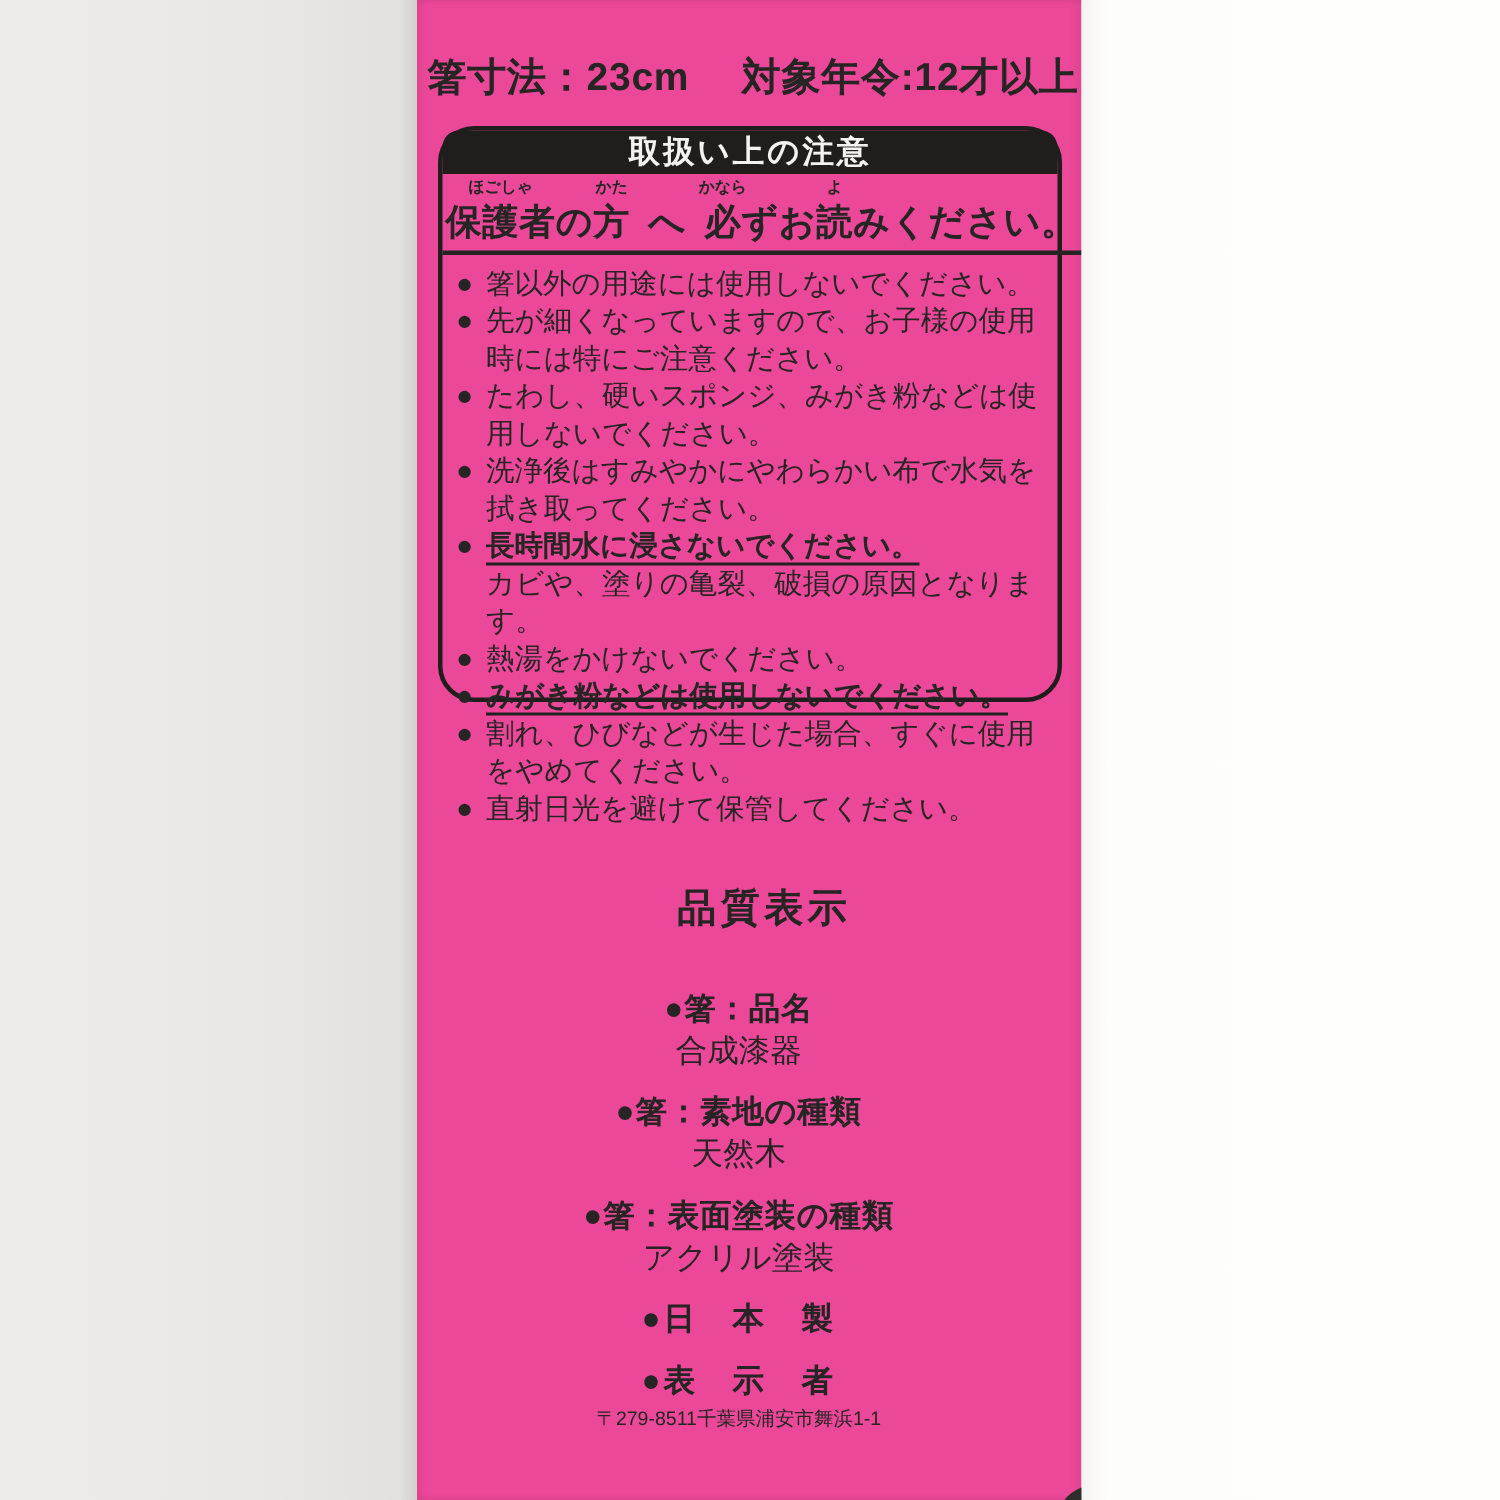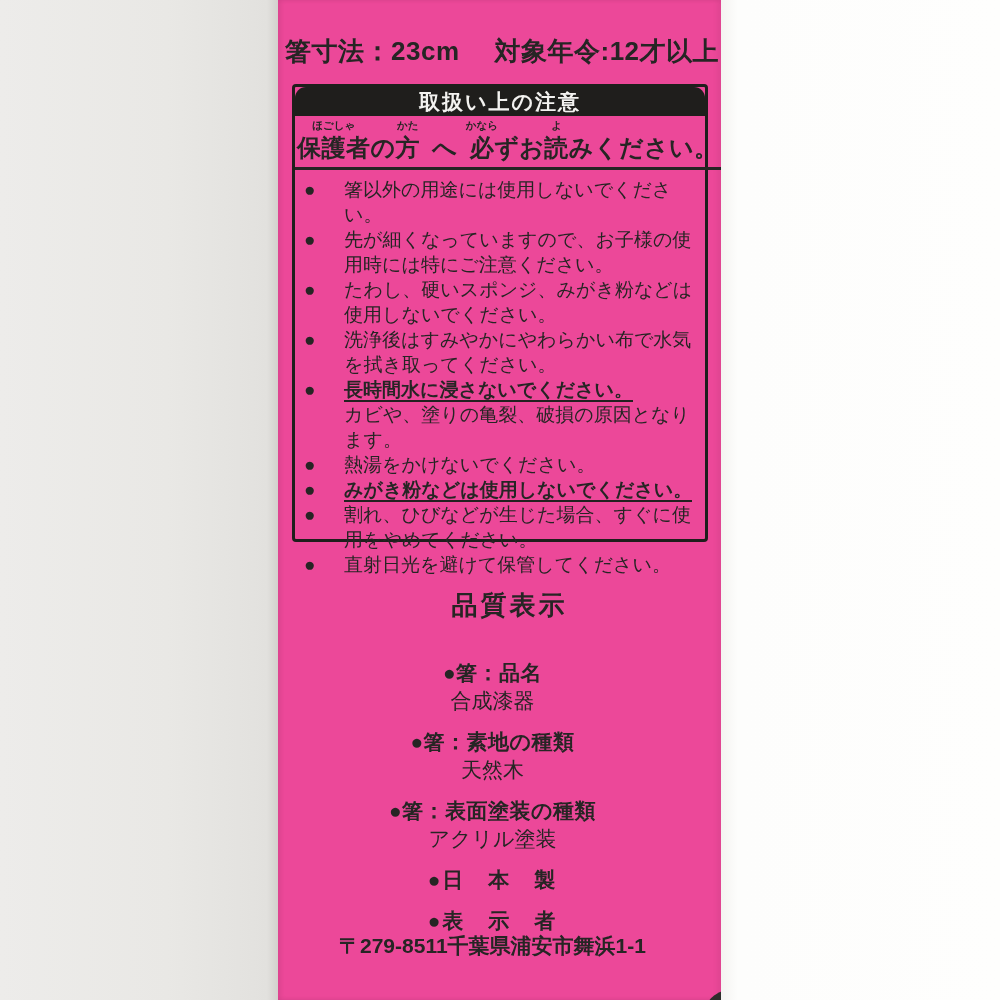--- a/index.html
+++ b/index.html
@@ -29,22 +29,22 @@
   
   .spec-row {
     position:absolute; top:34px; left:7px; right:2px;
     display:flex; gap:35px;
     font-size:26px; font-weight:600; letter-spacing:0.5px;
     white-space:nowrap;
   }
 
   
   .warning-box {
-    position:absolute; top:84px; left:14px; width:416px; height:458px;
-    border:3px solid #1f1e1c; border-radius:4px;
+    position:absolute; top:84px; left:14px; width:416px; height:384px;
+    border:3px solid #1f1e1c; border-radius:24px;
     background:transparent;
   }
   .warning-title {
     height:29px; line-height:29px;
     background:#1f1e1c; color:#f3f2f0;
     border-radius:11px 11px 0 0;
     text-align:center; font-size:21px; font-weight:700; letter-spacing:2px;
   }
   .notice-heading-wrap { text-align:center; margin-top:3px; }
   .notice-heading {
@@ -59,41 +59,41 @@
     position:absolute; bottom:100%; left:50%; transform:translateX(-50%);
     font-size:10.5px; font-weight:600; line-height:1; margin-bottom:2px;
     letter-spacing:0; white-space:nowrap;
   }
   .warning-list {
     margin:7px 8px 0 9px;
     font-size:19px; line-height:25px; letter-spacing:0;
   }
   .w-item { display:flex; }
   .w-item .blt { flex:none; width:20px; }
-  .w-item .body { flex:1;margin-left:20px; }
+  .w-item .body { flex:1; }
   .w-item .t.emph {
     font-weight:700;
     border-bottom:2.5px solid #222120;
     padding-bottom:0px;
   }
   .w-item .note:empty { display:none; }
 
   
   .quality {
     position:absolute; top:588px; left:0; width:443px;
     padding-right:14px;
     text-align:center;
   }
   .q-title { font-size:26px; font-weight:700; letter-spacing:3px; margin-bottom:38px;margin-left:34px; }
   .q-entry { margin-bottom:17px; }
   .q-label { font-size:21px; font-weight:700; line-height:24px; letter-spacing:0.5px; }
   .q-label.spread { letter-spacing:2px; }
   .q-value { font-size:21px; font-weight:500; line-height:24px; margin-top:4px; }
   .q-value:empty { display:none; }
-  .q-value2 { font-size:21px; font-weight:700; line-height:23px; margin-top:1px; letter-spacing:0; }
+  .q-value2 { font-size:13px; font-weight:400; line-height:23px; margin-top:1px; letter-spacing:0; }
 
   
   .mark-ellipse {
     position:absolute; left:428px; top:989px; width:58px; height:42px;
     background:#2e2d2b; border-radius:50%;
   }
   .mark-point {
     position:absolute; left:479px; top:991px;
     width:0; height:0;
     border-left:9px solid transparent; border-right:3px solid transparent;

